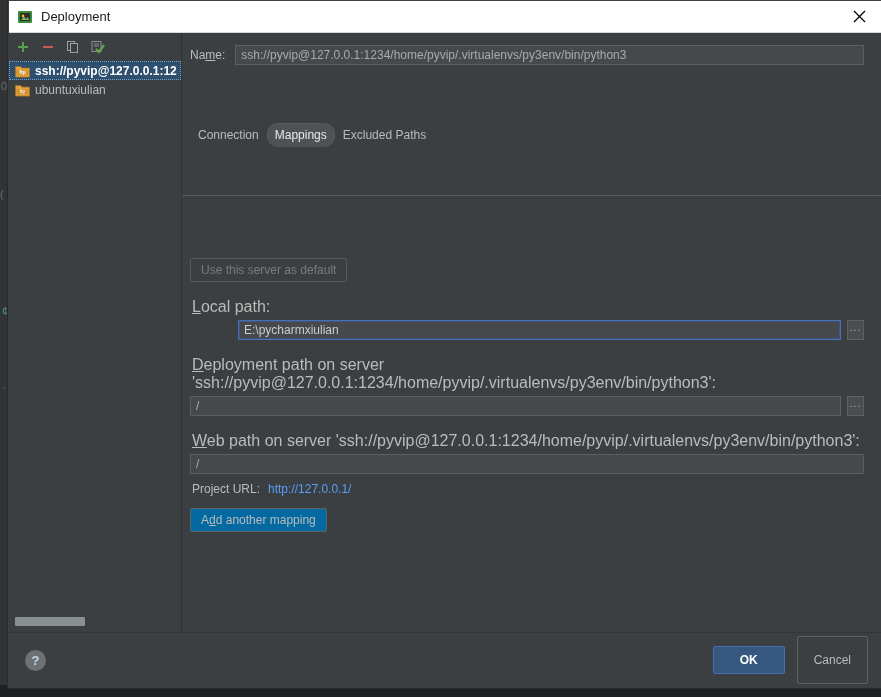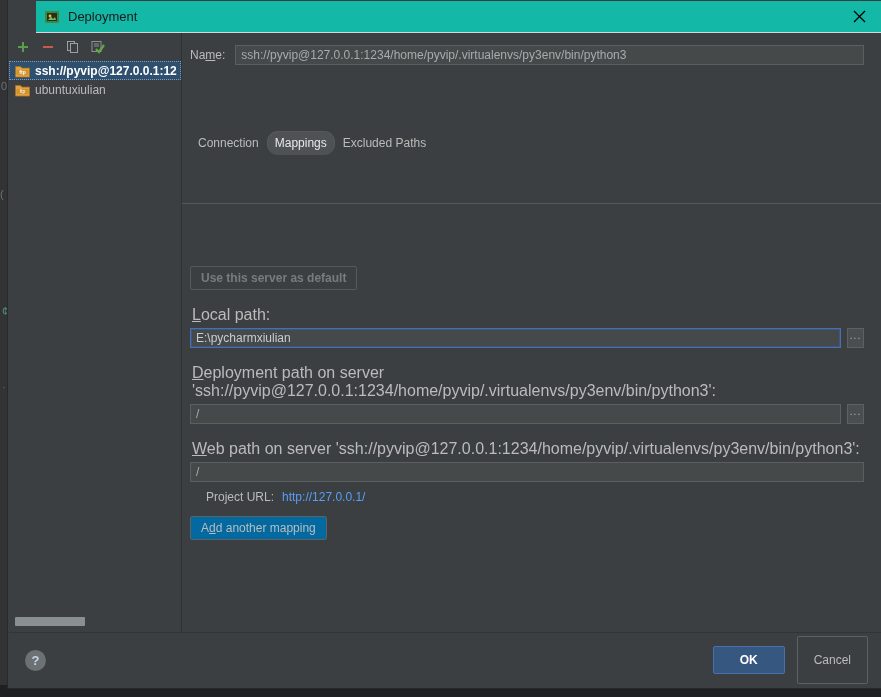--- a/index.html
+++ b/index.html
@@ -53,27 +53,26 @@
     background: #3c3f41;
     border: 1px solid #23252700;
     box-shadow: 0 0 0 1px #272a2c;
     display: flex;
     flex-direction: column;
   }
 
   
   .titlebar {
     height: 31px;
-    background: #14b8a6;
+    background: #ffffff;
     display: flex;
     align-items: center;
     padding: 0 0 0 8px;
     flex: 0 0 auto;
     border-bottom: 1px solid #d8d8d8;
-    margin-left: 27px;
   }
   .titlebar .app-icon {
     width: 16px; height: 16px;
     margin-right: 8px;
     position: relative;
     flex: 0 0 auto;
   }
   .titlebar .title-text {
     font-size: 13px;
     color: #1a1a1a;
@@ -209,21 +208,20 @@
     flex: 0 0 auto;
   }
   .tab {
     font-size: 12px;
     color: #bbbbbb;
     padding: 4px 7px 5px 7px;
     border: 1px solid transparent;
     border-bottom: none;
     background: transparent;
     white-space: nowrap;
-    margin-top: 8px;
   }
   .tab.active {
     background: #4e5254;
     color: #e8e8e8;
     border-color: #55595b;
     border-radius: 11px;
   }
   .tabs-divider {
     height: 1px;
     background: #55595b;
@@ -244,37 +242,37 @@
     background: #0369a1;
     border: 1px solid #5d6164;
     color: #bbbbbb;
     padding: 4px 10px;
     border-radius: 2px;
   }
   .btn.disabled {
     color: #787c7e;
     background: #43474900;
     border-color: #55595b;
-    font-weight: bold;
   }
   .field-label {
     font-size: 16px;
     color: #bbbbbb;
     margin: 0 0 4px 2px;
   }
   .field-label u { text-decoration: underline; }
   .input-row {
     display: flex;
     align-items: center;
     gap: 6px;
   }
   .input-row .text-input.focused {
     border-color: #4b6eaf;
     box-shadow: 0 0 0 1px #3d567f inset;
     color: #c9ccce;
+    margin-left: 48px;
   }
   .browse-btn {
     width: 17px; height: 20px;
     flex: 0 0 auto;
     background: #4a4e50;
     border: 1px solid #5d6164;
     display: flex;
     align-items: center;
     justify-content: center;
     color: #b0b3b5;
@@ -282,21 +280,21 @@
     line-height: 1;
     letter-spacing: 1px;
     padding-bottom: 4px;
     box-sizing: border-box;
   }
   .spacer-16 { height: 16px; }
   .url-row {
     display: flex;
     align-items: center;
     gap: 8px;
-    margin: 8px 0 0 16px;
+    margin: 8px 0 0 2px;
     font-size: 12px;
     color: #bbbbbb;
   }
   .url-link {
     color: #589df6;
     text-decoration: none;
   }
   .add-mapping-wrap { margin-top: 12px; }
 
   

